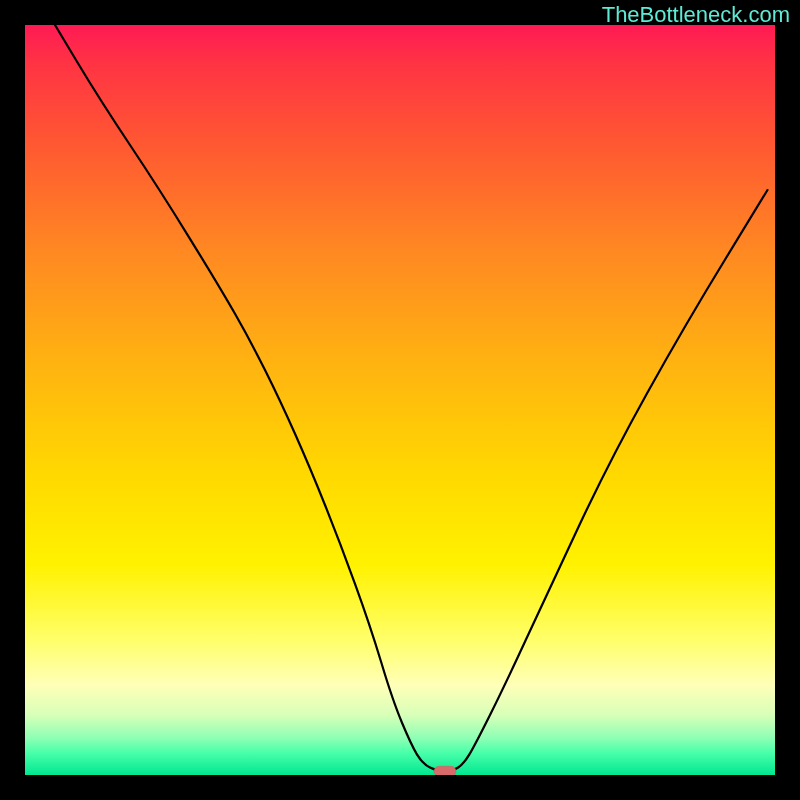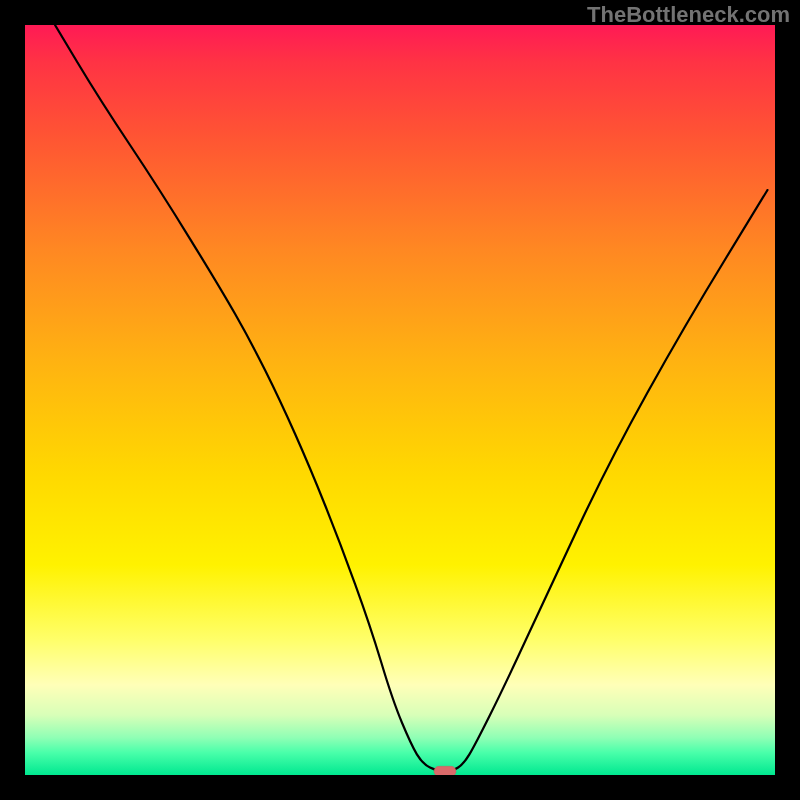--- a/index.html
+++ b/index.html
@@ -13,23 +13,23 @@
   }
   .container {
     position: relative;
     width: 800px;
     height: 800px;
   }
   .watermark {
     position: absolute;
     top: 2px;
     right: 10px;
-    color: #737373;
+    color: #5eead4;
     font-size: 22px;
-    font-weight: bold;
+    font-weight: normal;
     z-index: 10;
   }
   .plot-area {
     position: absolute;
     left: 25px;
     top: 25px;
     width: 750px;
     height: 750px;
     overflow: hidden;
   }

